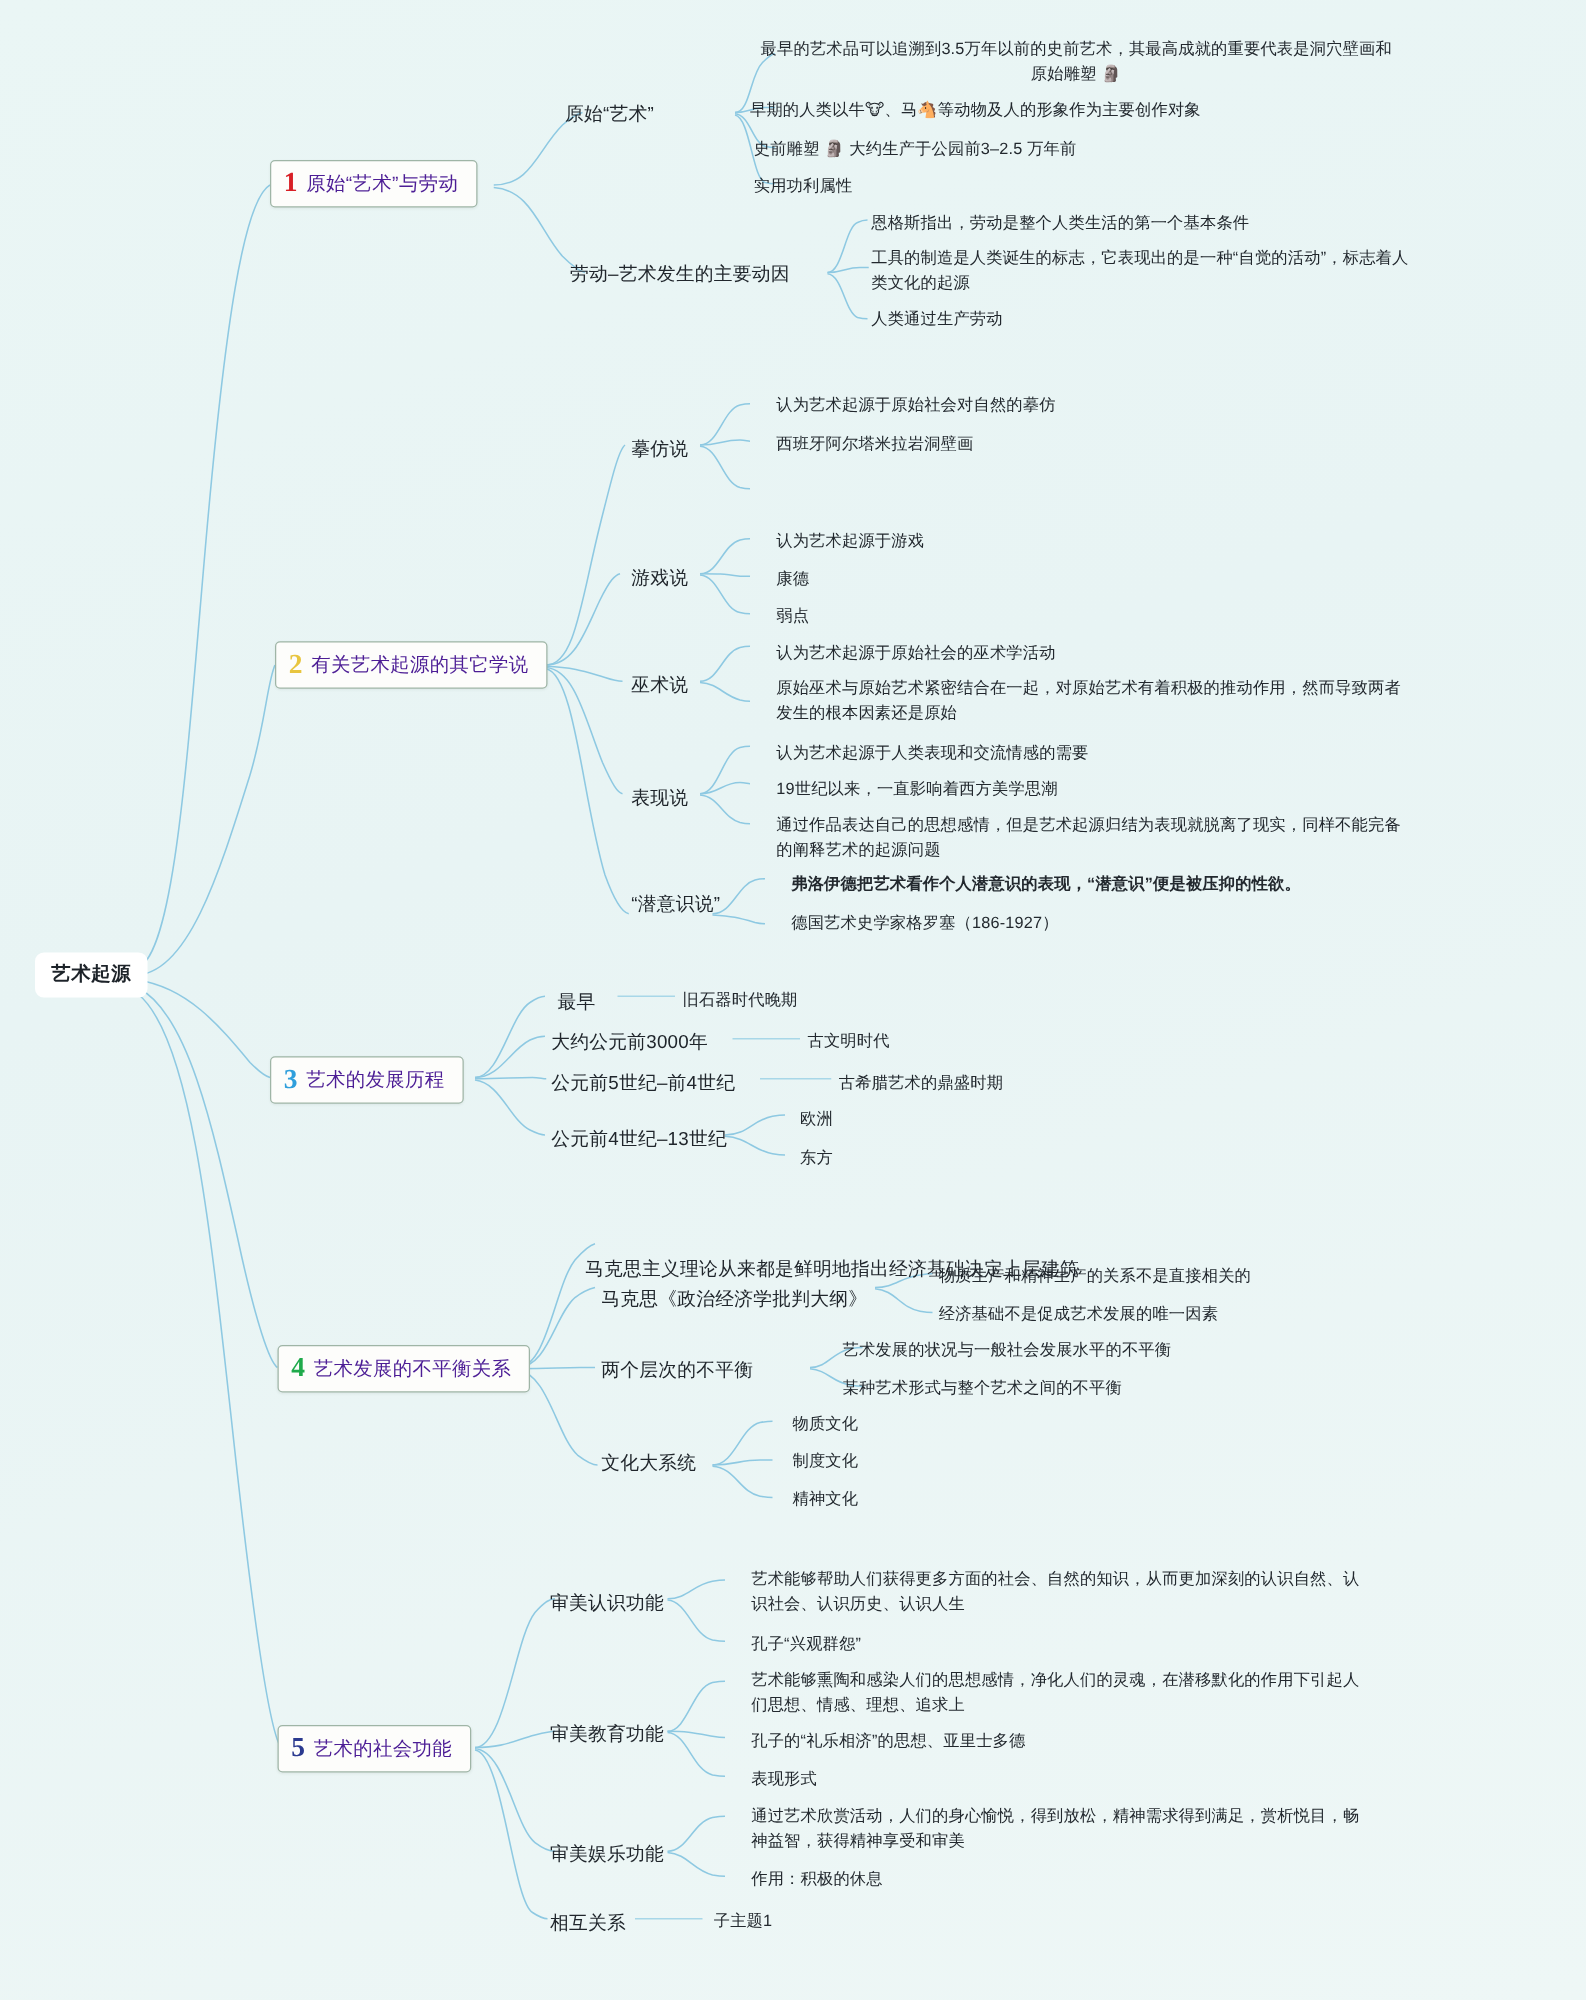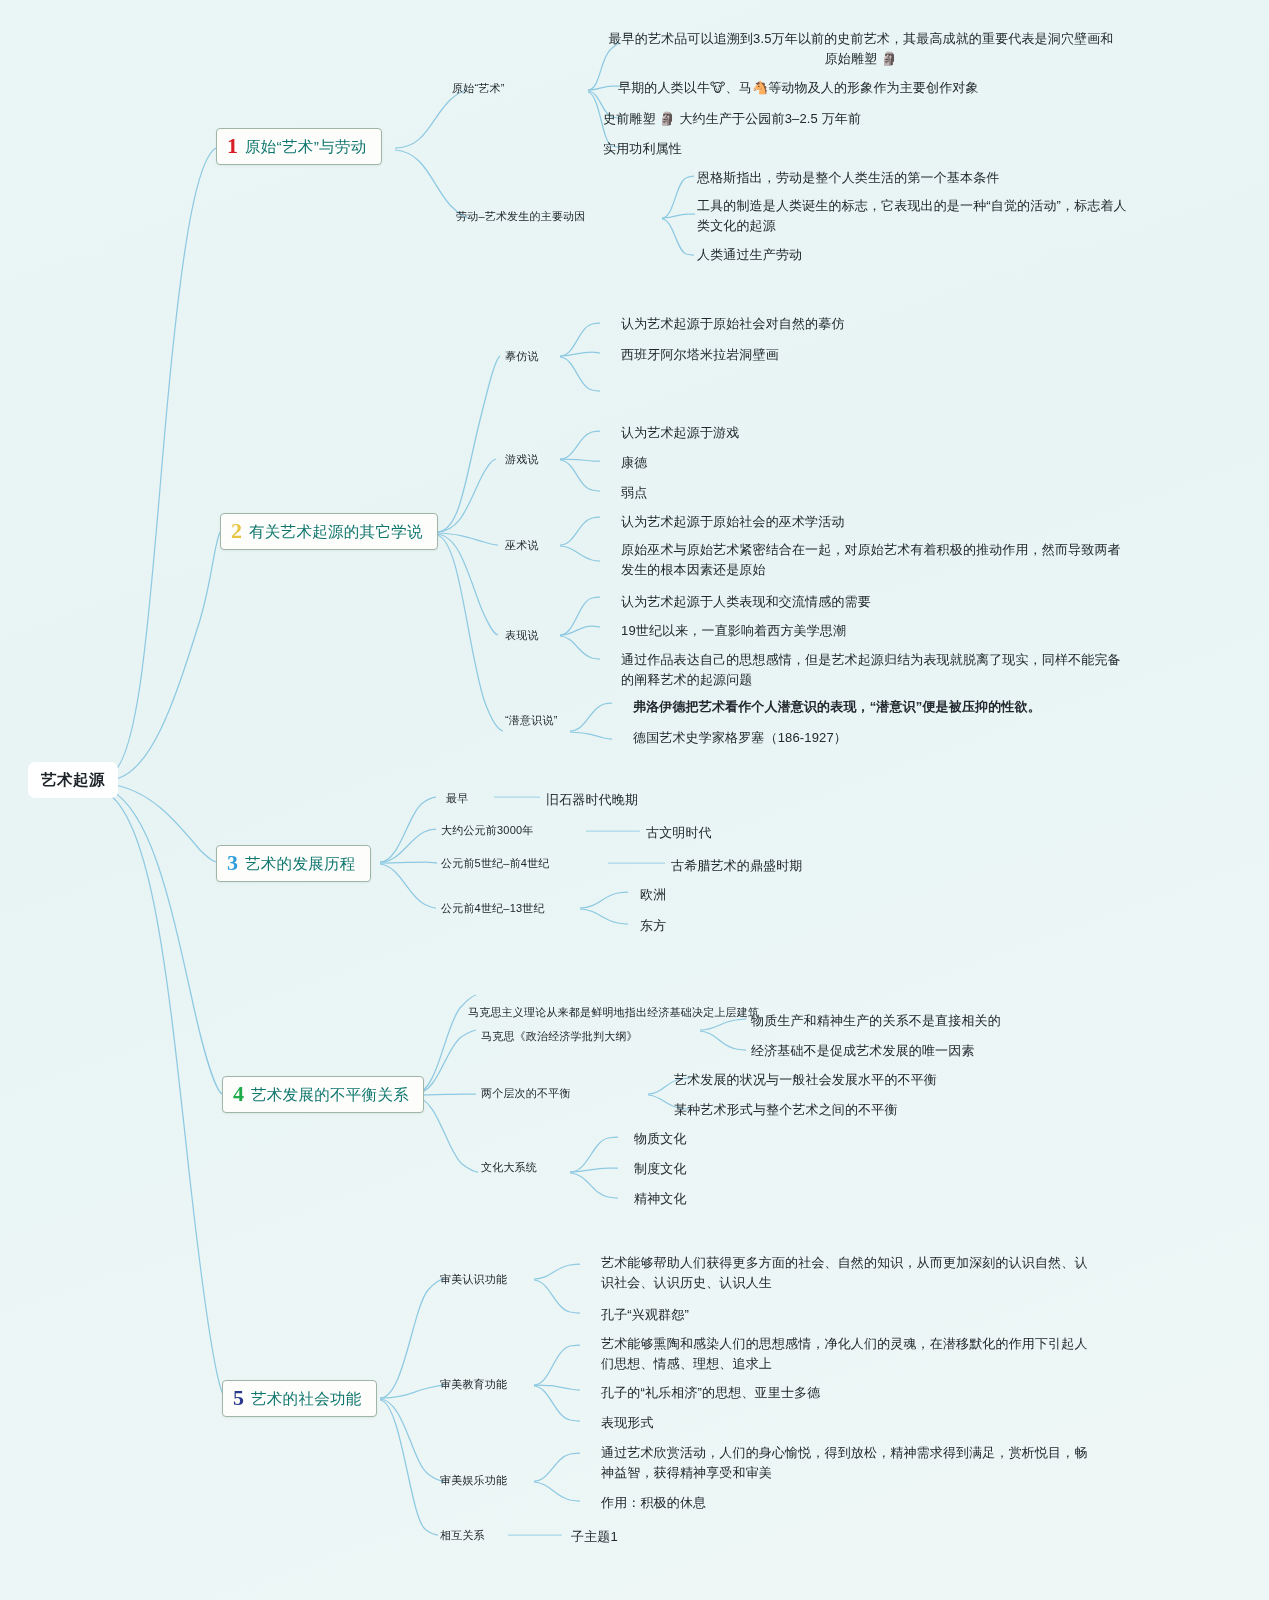--- a/index.html
+++ b/index.html
@@ -58,28 +58,28 @@
   .topic .num {
     font-size: 22px;
     font-weight: bold;
     font-family: "Liberation Serif", "DejaVu Serif", serif;
     line-height: 1;
     position: relative;
     top: 1px;
   }
   .topic .ttl {
     font-size: 15.5px;
-    color: #0f766e;
+    color: #4c1d95;
     letter-spacing: .3px;
     white-space: nowrap;
   }
 
   
   .lvl2 {
-    font-size: 11px;
+    font-size: 15px;
     color: #20262c;
     white-space: nowrap;
     letter-spacing: .2px;
   }
 
   
   .leaf {
     font-size: 13px;
     color: #22282e;
     letter-spacing: .15px;
@@ -192,21 +192,21 @@
 
   <div class="node topic" style="left:216px; top:128px;">
     <span class="num" style="color:#d81f26">1</span>
     <span class="ttl">原始“艺术”与劳动</span>
   </div>
 
   <div class="node lvl2" style="left:452px; top:80px;">原始“艺术”</div>
   <div class="node lvl2" style="left:456px; top:208px;">劳动–艺术发生的主要动因</div>
 
   <div class="node leaf wrap" style="left:603px; top:29px; width:516px;text-align:center;">最早的艺术品可以追溯到3.5万年以前的史前艺术，其最高成就的重要代表是洞穴壁画和原始雕塑 🗿</div>
-  <div class="node leaf nowrap" style="left:618px; top:78px;">早期的人类以牛🐮、马🐴等动物及人的形象作为主要创作对象</div>
+  <div class="node leaf nowrap" style="left:600px; top:78px;">早期的人类以牛🐮、马🐴等动物及人的形象作为主要创作对象</div>
   <div class="node leaf nowrap" style="left:603px; top:109px;">史前雕塑 🗿 大约生产于公园前3–2.5 万年前</div>
   <div class="node leaf nowrap" style="left:603px; top:139px;">实用功利属性</div>
 
   <div class="node leaf nowrap" style="left:697px; top:168px;">恩格斯指出，劳动是整个人类生活的第一个基本条件</div>
   <div class="node leaf wrap" style="left:697px; top:196px; width:430px;">工具的制造是人类诞生的标志，它表现出的是一种“自觉的活动”，标志着人类文化的起源</div>
   <div class="node leaf nowrap" style="left:697px; top:245px;">人类通过生产劳动</div>
 
   <div class="node topic" style="left:220px; top:513px;">
     <span class="num" style="color:#e8c53f">2</span>
     <span class="ttl">有关艺术起源的其它学说</span>

